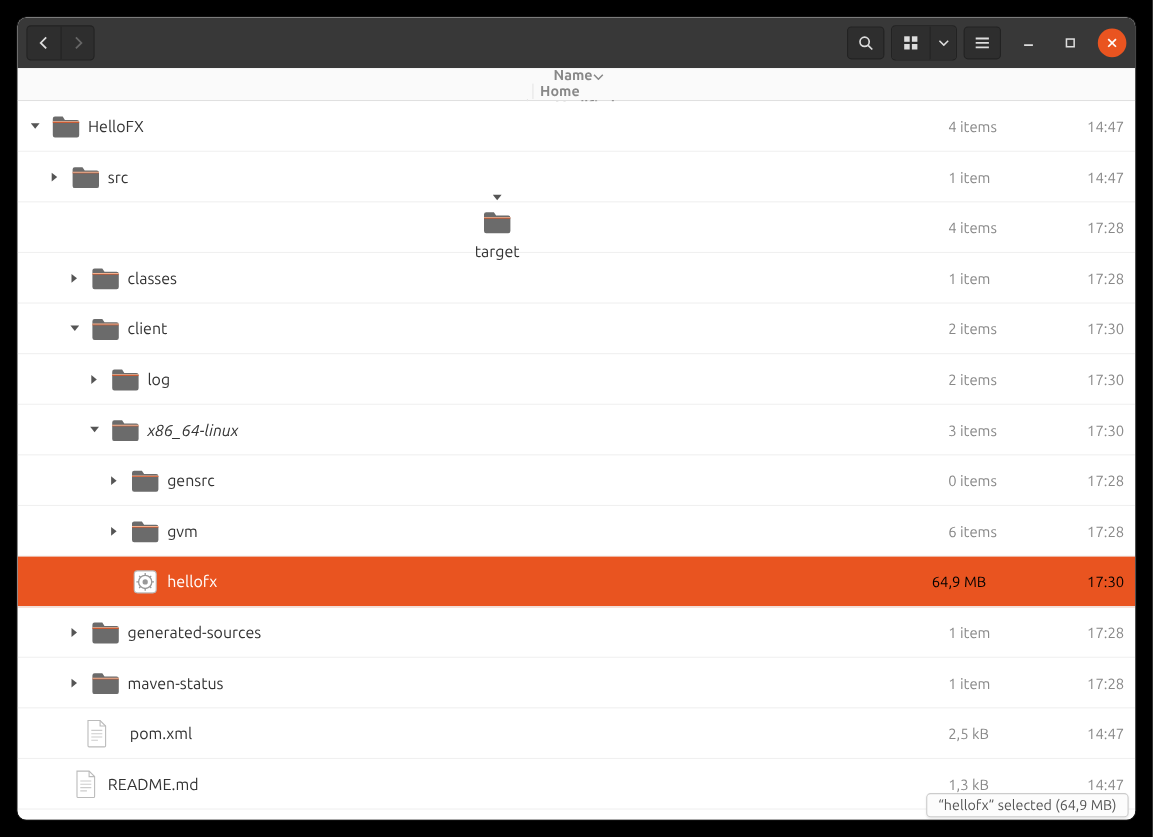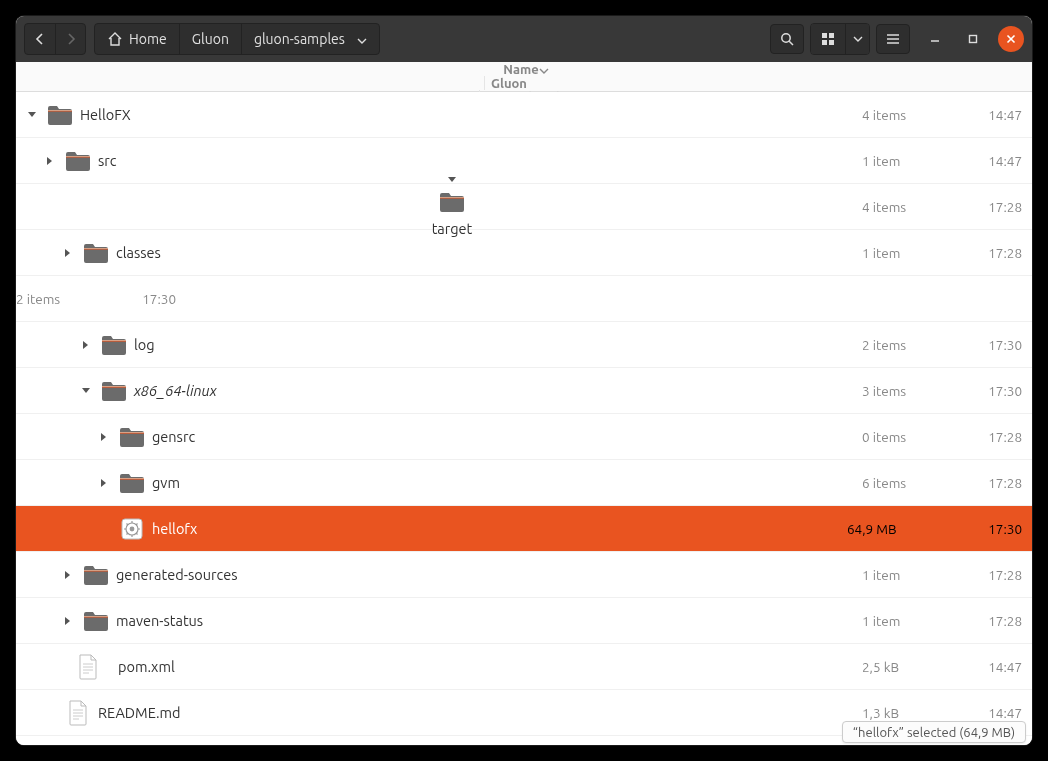--- a/index.html
+++ b/index.html
@@ -191,41 +191,20 @@
             <path d="M8 1 L3 6 L8 11" stroke="#ddd" stroke-width="1.6" fill="none"></path>
           </svg>
       </div>
       <div class="nav-btn disabled">
         <svg width="12" height="12" viewBox="0 0 12 12">
             <path d="M4 1 L9 6 L4 11" stroke="#666" stroke-width="1.6" fill="none"></path>
           </svg>
       </div>
     </div>
 
-    <div class="breadcrumb">
-      <div class="bc-seg">
-        <span class="bc-home-icon">
-          <svg width="16" height="14" viewBox="0 0 16 14">
-              <path d="M2 7 L8 1 L14 7 M4 6 V13 H12 V6" stroke="#ddd" stroke-width="1.4" fill="none"></path>
-            </svg>
-        </span>
-        <span>Home</span>
-      </div>
-      <div class="bc-seg">
-        <span>Gluon</span>
-      </div>
-      <div class="bc-seg">
-        <span>gluon-samples</span>
-        <span style="margin-left:6px;">
-          <svg width="10" height="6" viewBox="0 0 10 6">
-              <path d="M1 1 L5 5 L9 1" stroke="#ddd" stroke-width="1.4" fill="none"></path>
-            </svg>
-        </span>
-      </div>
-    </div>
 
     <div class="spacer"></div>
 
     <div class="tb-btn">
       <svg width="14" height="14" viewBox="0 0 14 14">
           <circle cx="6" cy="6" r="4.2" stroke="#ddd" stroke-width="1.5" fill="none"></circle>
           <line x1="9.2" y1="9.2" x2="13" y2="13" stroke="#ddd" stroke-width="1.5"></line>
         </svg>
     </div>
     <div class="tb-group">
@@ -272,21 +251,21 @@
   <div class="columns-header">
     <div class="col-name">
       <span>Name</span>
       <span class="sort">
         <svg width="10" height="6" viewBox="0 0 10 6">
             <path d="M1 1 L5 5 L9 1" stroke="#888" stroke-width="1.4" fill="none"></path>
           </svg>
       </span>
     </div>
     <div class="col-size">
-      <span>Gluon</span>
+      <span>Home</span>
     </div>
     <div class="col-mod">
       <span>Modified</span>
     </div>
   </div>
 
   <div class="file-list" id="file-list">
     <div class="row">
         <div class="name-cell" style="padding-left: 8px;">
           <span class="expander">
@@ -357,20 +336,35 @@
               <path d="M1 7 H25 V7.6 H1 Z" fill="#e95420"></path>
               <path d="M1 6.2 H25 V7 H1 Z" fill="#f7b08c"></path>
             </svg>
           </span>
           <span class="label">classes</span>
         </div>
         <div class="size-cell">1 item</div>
         <div class="mod-cell">17:28</div>
       </div>
       <div class="row">
+        <div class="name-cell" style="padding-left: 44px;">
+          <span class="expander">
+            <svg width="10" height="8" viewBox="0 0 10 8">
+              <path d="M1 1 L5 6 L9 1 Z" fill="#555"></path>
+            </svg>
+          </span>
+          <span class="folder-icon">
+            <svg class="folder-svg" viewBox="0 0 26 22">
+              <path d="M1 4 Q1 2 3 2 H10 L12 5 H23 Q25 5 25 7 V19 Q25 21 23 21 H3 Q1 21 1 19 Z" fill="#6b6b6b"></path>
+              <path d="M1 7 H25 V7.6 H1 Z" fill="#e95420"></path>
+              <path d="M1 6.2 H25 V7 H1 Z" fill="#f7b08c"></path>
+            </svg>
+          </span>
+          <span class="label">client</span>
+        </div>
         <div class="size-cell">2 items</div>
         <div class="mod-cell">17:30</div>
       </div>
       <div class="row">
         <div class="name-cell" style="padding-left: 62px;">
           <span class="expander">
             <svg width="8" height="10" viewBox="0 0 8 10">
               <path d="M1 1 L6 5 L1 9 Z" fill="#555"></path>
             </svg>
           </span>

